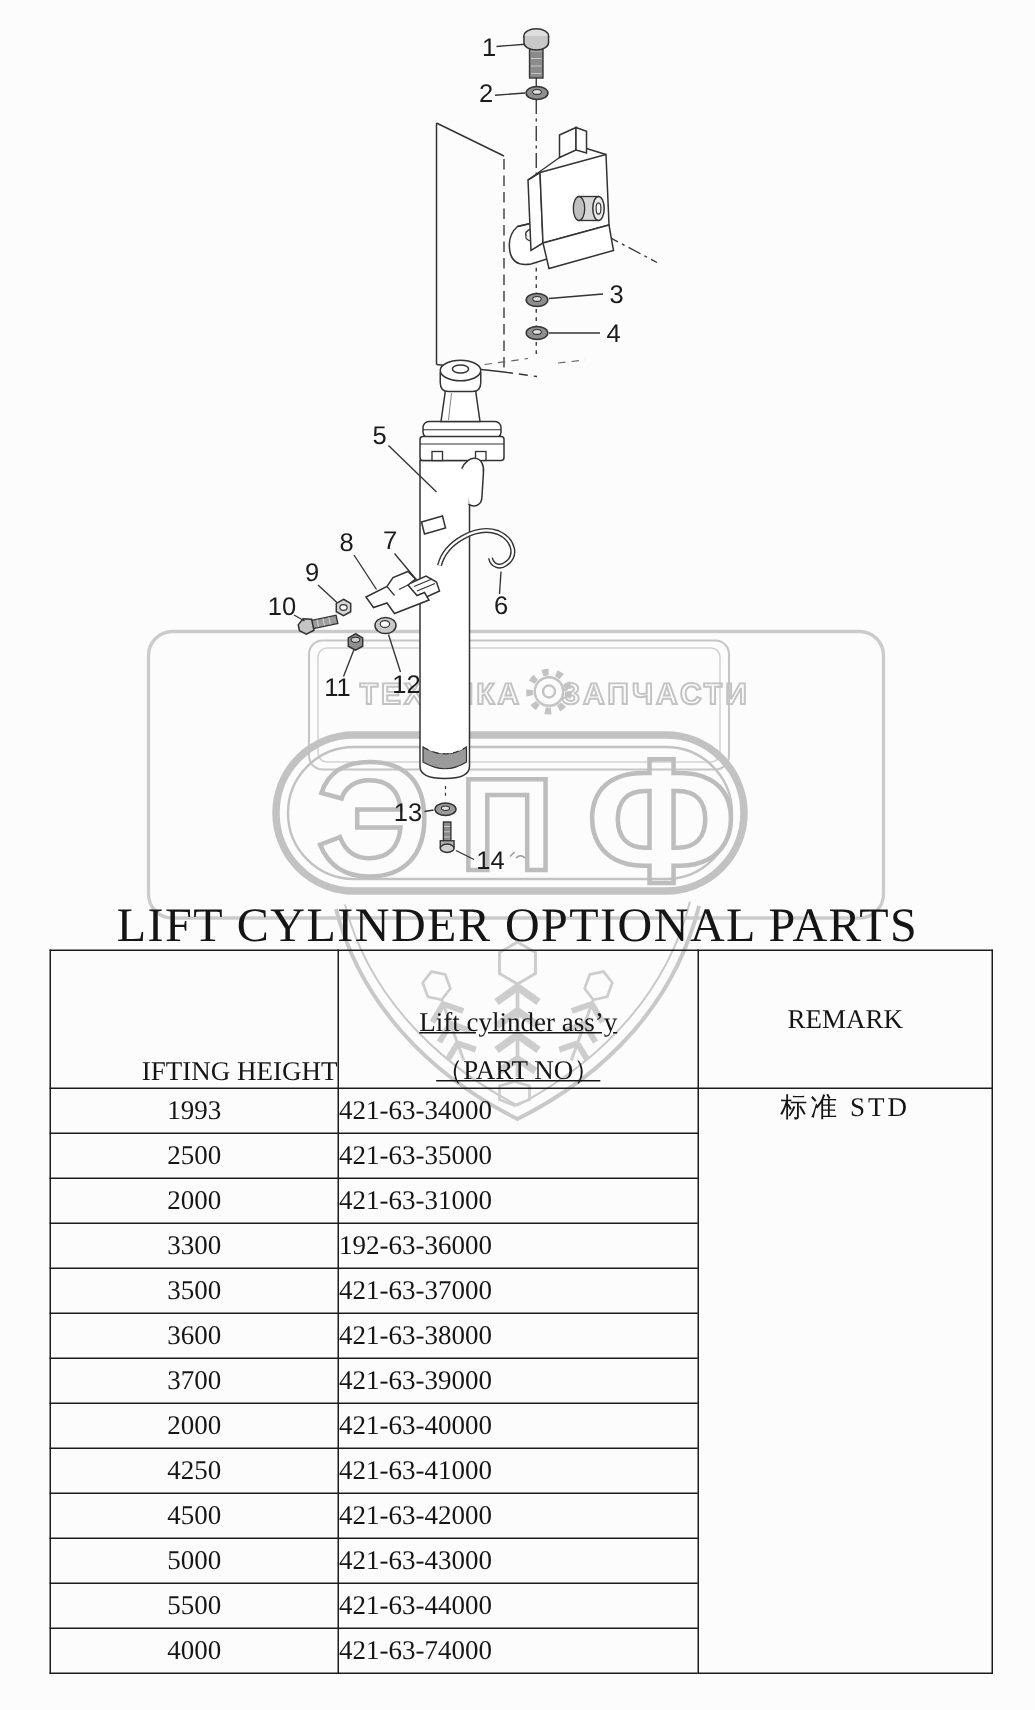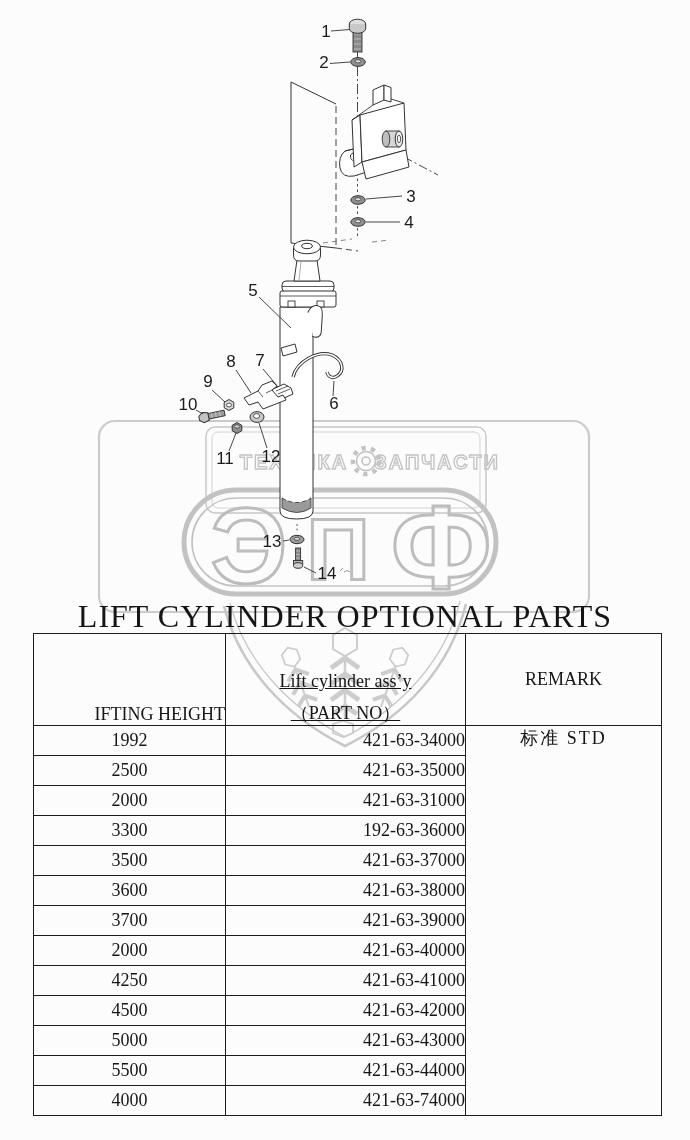--- a/index.html
+++ b/index.html
@@ -13,21 +13,21 @@
   table.parts{position:absolute;z-index:3;left:33px;top:633px;width:628px;height:482px;
         border-collapse:collapse;table-layout:fixed;color:#151515;font-size:18px;background:transparent;}
   table.parts th,table.parts td{border:1.5px solid #1c1c1c;font-weight:normal;padding:0;background:transparent;}
   tr.hdr{height:92px;}
   tr.row{height:30px;}
   th.h-lift{vertical-align:bottom;text-align:right;padding-bottom:6px;}
   th.h-part{vertical-align:bottom;text-align:center;padding-bottom:6px;text-decoration:underline;}
   th.h-part .l1{margin-bottom:9px;}
   th.h-remark{vertical-align:middle;text-align:center;}
   td.c-height{text-align:center;}
-  td.c-part{text-align:right;padding-left:14px;}
+  td.c-part{text-align:left;padding-left:14px;}
   td.c-remark{vertical-align:top;text-align:center;padding-top:56px;letter-spacing:2px;}
   .dg text{font-family:"Liberation Sans","DejaVu Sans",sans-serif;font-size:17px;fill:#1b1b1b;}
   .wm text{font-family:"Liberation Sans","DejaVu Sans",sans-serif;font-weight:bold;fill:none;}
   .wm .band-txt{font-size:20px;letter-spacing:2px;stroke:#c3c3c3;stroke-width:1.3;}
   .wm .logo-txt{stroke:#bdbdbd;stroke-width:3;}
 </style>
 </head>
 <body>
 
 <div class="page">
@@ -267,21 +267,21 @@
         <th class="h-lift">IFTING HEIGHT</th>
         <th class="h-part">
           <div class="l1">Lift cylinder ass’y</div>
           <div class="l2">（PART NO）</div>
         </th>
         <th class="h-remark">REMARK</th>
       </tr>
     </thead>
     <tbody>
       <tr class="row">
-        <td class="c-height">1992</td>
+        <td class="c-height">1993</td>
         <td class="c-part">421-63-34000</td>
         <td class="c-remark" rowspan="13">标准  STD</td>
       </tr>
       <tr class="row">
         <td class="c-height">2500</td>
         <td class="c-part">421-63-35000</td>
       </tr>
       <tr class="row">
         <td class="c-height">2000</td>
         <td class="c-part">421-63-31000</td>

